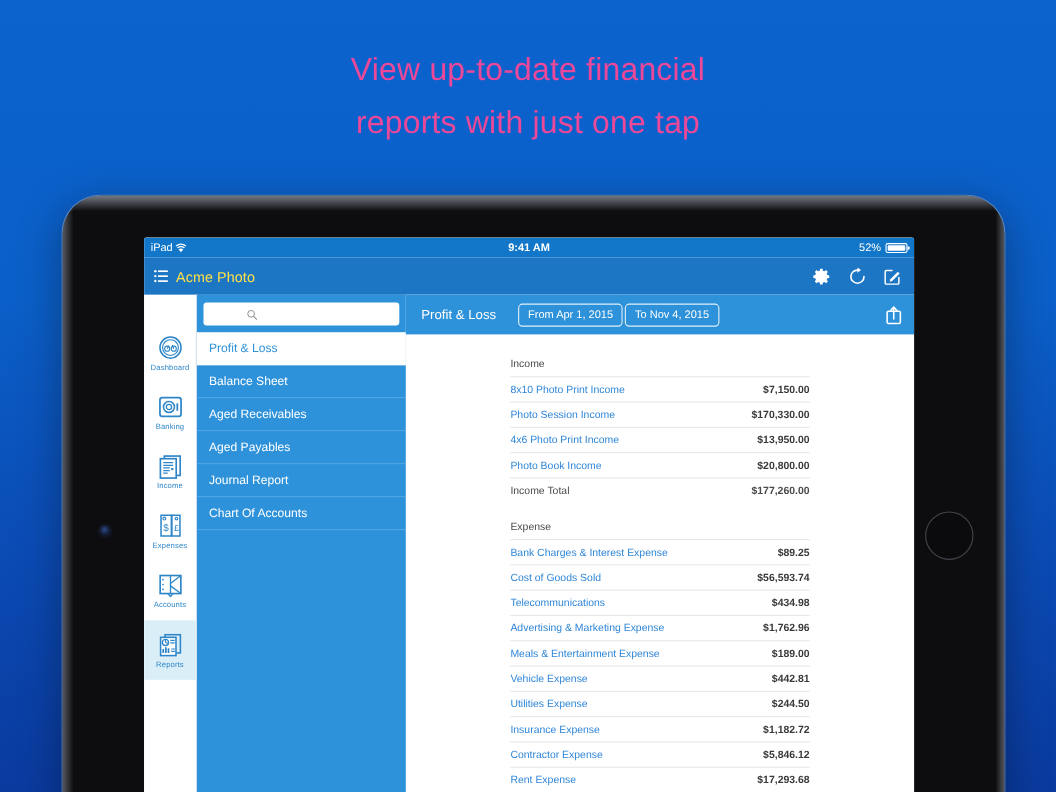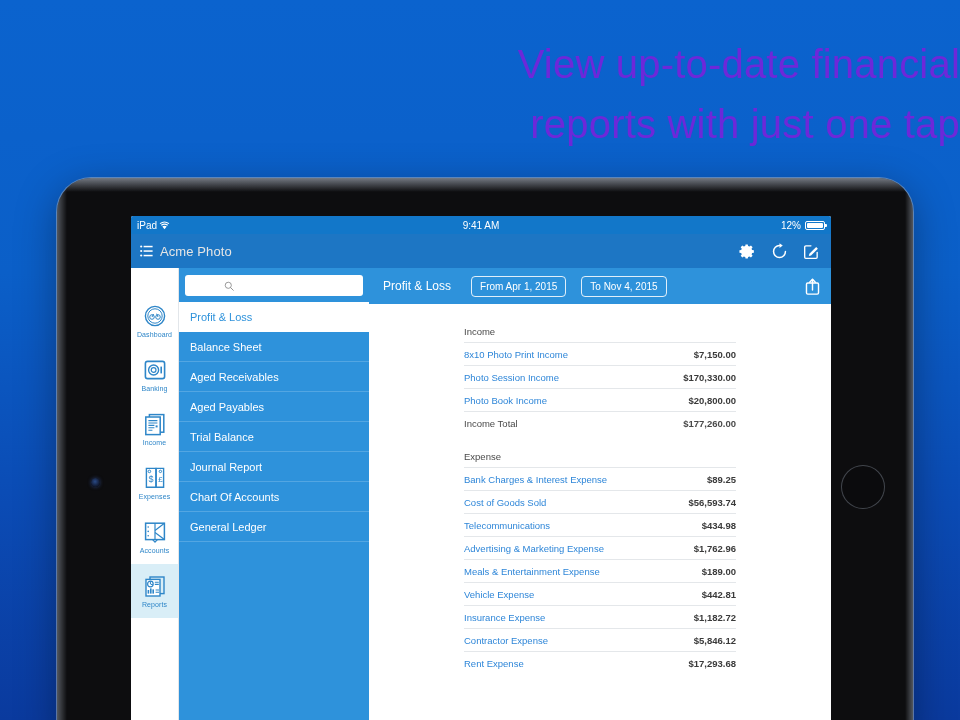--- a/index.html
+++ b/index.html
@@ -10,28 +10,28 @@
     overflow: hidden;
     font-family: "Liberation Sans", sans-serif;
     background: linear-gradient(to bottom, #0B63CE 0%, #0B5FC8 38%, #0B4BB4 70%, #0A3A9E 100%);
     position: relative;
   }
 
   
   .headline {
     position: absolute;
     top: 40px; left: 0; right: 0;
-    text-align: right;
-    color: #6d28d9;
-    font-size: 40px;
+    text-align: center;
+    color: #ec4899;
+    font-size: 29px;
     line-height: 48px;
     font-weight: 400;
     letter-spacing: 0.2px;
   }
-  .headline .l2 { display: block; margin-top: 12px; }
+  .headline .l2 { display: block; }
 
   
   .device {
     position: absolute;
     left: 57px;
     top: 178px;
     width: 856px;
     height: 560px;
     background: #0d0d0f;
     border-radius: 34px 34px 10px 10px;
@@ -89,21 +89,21 @@
     display: flex;
     align-items: center;
     padding: 0 6px;
     position: relative;
   }
   .sb-left { display: flex; align-items: center; gap: 2px; }
   .sb-center {
     position: absolute; left: 0; right: 0;
     text-align: center;
     font-size: 10px;
-    font-weight: 400;
+    font-weight: 700;
   }
   .sb-right {
     margin-left: auto;
     display: flex; align-items: center; gap: 4px;
     position: relative; z-index: 2;
     font-size: 10px;
   }
   .wifi-icon { display: block; }
   .battery {
     width: 20px; height: 9px;
@@ -121,21 +121,21 @@
     border-radius: 0 1px 1px 0;
   }
   .battery i { display: block; height: 100%; width: 100%; background: #ffffff; border-radius: 1px; }
 
   
   .navbar {
     height: 34px;
     background: #1D76C4;
     display: flex;
     padding: 0 11px 0 9px;
-    color: #e5e5e5;
+    color: #fde047;
   }
   .nav-left { display: flex; align-items: center; gap: 7px; }
   .app-title { font-size: 13px; font-weight: 400; letter-spacing: 0.1px; }
   .nav-right { margin-left: auto; display: flex; align-items: center; gap: 15px; }
   .nav-icon { cursor: pointer; display: block; }
 
   
   .app-body { display: flex; height: 470px; }
 
   
@@ -217,21 +217,21 @@
     padding: 0 9px 0 14px;
     flex-shrink: 0;
   }
   .report-title { color: #ffffff; font-size: 12px; margin-right: 20px; }
   .date-btn {
     border: 1px solid rgba(255,255,255,0.85);
     border-radius: 4px;
     color: #ffffff;
     font-size: 10px;
     padding: 4px 8px;
-    margin-right: 15px;
+    margin-right: 2px;
     white-space: nowrap;
     cursor: pointer;
     background: transparent;
     font-family: inherit;
   }
   .share-btn { margin-left: auto; cursor: pointer; display: block; }
 
   .report-scroll {
     flex: 1;
     overflow: hidden;
@@ -275,21 +275,21 @@
       <div class="sb-left">
         <span>iPad</span>
         <svg class="wifi-icon" width="11" height="9" viewBox="0 0 11 9">
           <path d="M5.5 8.3 L3.3 5.6 Q5.5 4.0 7.7 5.6 Z" fill="#fff"></path>
           <path d="M2.3 4.3 Q5.5 1.9 8.7 4.3" stroke="#fff" stroke-width="1.1" fill="none"></path>
           <path d="M1.0 2.6 Q5.5 -0.7 10.0 2.6" stroke="#fff" stroke-width="1.1" fill="none"></path>
         </svg>
       </div>
       <div class="sb-center">9:41 AM</div>
       <div class="sb-right">
-        <span>12%</span>
+        <span>52%</span>
         <span class="battery">
             <i></i>
           </span>
       </div>
     </div>
 
     <div class="navbar">
       <div class="nav-left">
         <svg width="13" height="12" viewBox="0 0 13 12" class="nav-icon">
           <circle cx="1.2" cy="1.5" r="1.1" fill="#fff"></circle>
@@ -412,30 +412,24 @@
         <div class="list-item">
           <span>Balance Sheet</span>
         </div>
         <div class="list-item">
           <span>Aged Receivables</span>
         </div>
         <div class="list-item">
           <span>Aged Payables</span>
         </div>
         <div class="list-item">
-          <span>Trial Balance</span>
-        </div>
-        <div class="list-item">
           <span>Journal Report</span>
         </div>
         <div class="list-item">
           <span>Chart Of Accounts</span>
-        </div>
-        <div class="list-item">
-          <span>General Ledger</span>
         </div>
       </div>
 
       <div class="content">
 
         <div class="report-bar">
           <span class="report-title">Profit &amp; Loss</span>
           <button class="date-btn">From Apr 1, 2015</button>
           <button class="date-btn">To Nov 4, 2015</button>
           <svg class="share-btn" width="19" height="19" viewBox="0 0 24 24">
@@ -451,20 +445,24 @@
             <div class="section-head">Income</div>
             <div class="row">
               <span class="label">8x10 Photo Print Income</span>
               <span class="amount">$7,150.00</span>
             </div>
             <div class="row">
               <span class="label">Photo Session Income</span>
               <span class="amount">$170,330.00</span>
             </div>
             <div class="row">
+              <span class="label">4x6 Photo Print Income</span>
+              <span class="amount">$13,950.00</span>
+            </div>
+            <div class="row">
               <span class="label">Photo Book Income</span>
               <span class="amount">$20,800.00</span>
             </div>
             <div class="row total">
               <span class="label">Income Total</span>
               <span class="amount">$177,260.00</span>
             </div>
 
             <div class="section-gap"></div>
 
@@ -487,20 +485,24 @@
             </div>
             <div class="row">
               <span class="label">Meals &amp; Entertainment Expense</span>
               <span class="amount">$189.00</span>
             </div>
             <div class="row">
               <span class="label">Vehicle Expense</span>
               <span class="amount">$442.81</span>
             </div>
             <div class="row">
+              <span class="label">Utilities Expense</span>
+              <span class="amount">$244.50</span>
+            </div>
+            <div class="row">
               <span class="label">Insurance Expense</span>
               <span class="amount">$1,182.72</span>
             </div>
             <div class="row">
               <span class="label">Contractor Expense</span>
               <span class="amount">$5,846.12</span>
             </div>
             <div class="row">
               <span class="label">Rent Expense</span>
               <span class="amount">$17,293.68</span>

